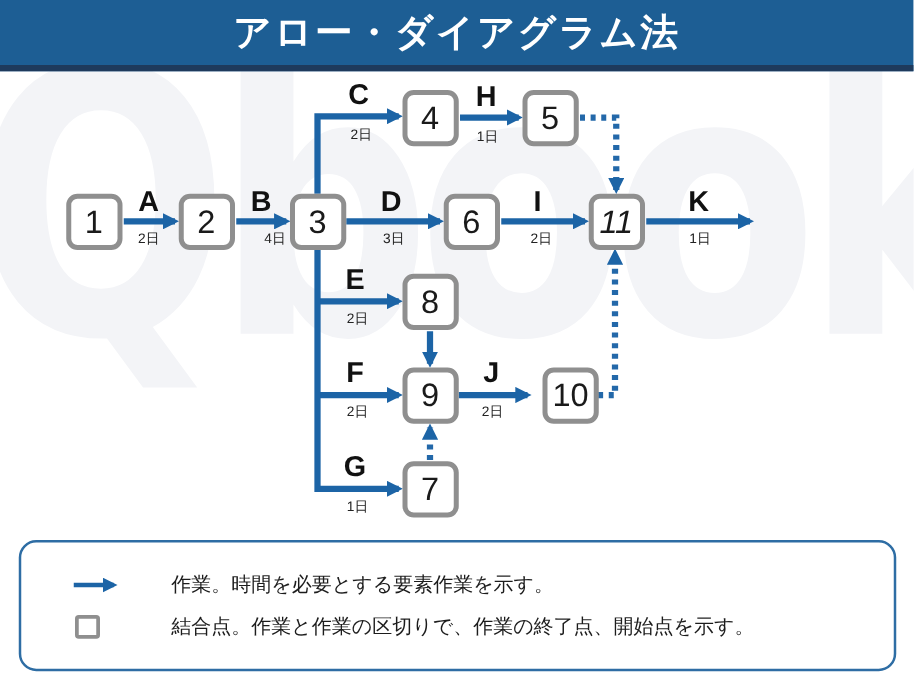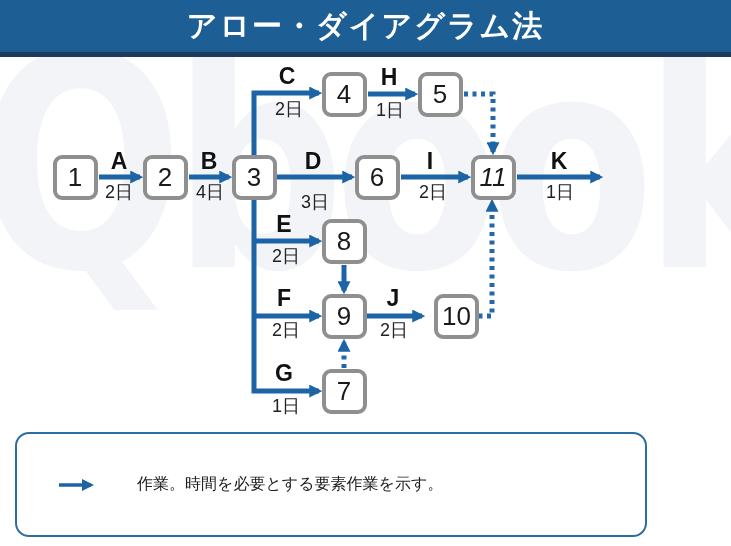--- a/index.html
+++ b/index.html
@@ -36,25 +36,25 @@
     background:#ffffff;border:4px solid #8f8f8f;border-radius:9px;
     display:flex;align-items:center;justify-content:center;
     font-size:26px;color:#1a1a1a;z-index:2;
   }
   .edge-label{
     position:absolute;transform:translate(-50%,-50%);
     font-size:23px;font-weight:bold;color:#111;z-index:2;line-height:1;
   }
   .edge-duration{
     position:absolute;transform:translate(-50%,-50%);
-    font-size:18px;color:#222;z-index:2;line-height:1;white-space:nowrap;
+    font-size:11px;color:#222;z-index:2;line-height:1;white-space:nowrap;
   }
   
   .legend{
-    position:absolute;left:15px;top:432px;width:632px;height:105px;z-index:3;
+    position:absolute;left:15px;top:432px;width:702px;height:105px;z-index:3;
     box-sizing:border-box;background:#ffffff;
     border:2px solid #2e6da4;border-radius:14px;
     display:flex;flex-direction:column;justify-content:center;
     padding:4px 10px 4px 28px;gap:9px;
   }
   .legend-row{display:flex;align-items:center;height:24px;}
   .legend-icon{width:70px;display:flex;align-items:center;justify-content:flex-start;padding-left:12px;box-sizing:border-box;}
   .legend-square{width:20px;height:19px;border:3.5px solid #8f8f8f;border-radius:3px;background:#fff;box-sizing:border-box;margin-left:3px;}
   .legend-text{margin-left:22px;font-size:16px;color:#1c1c1c;}
 </style>
@@ -88,25 +88,25 @@
         <polyline points="367,316 422,316" class="edge" marker-end="url(#ah)"></polyline>
         <polyline points="517,177 600,177" class="edge" marker-end="url(#ah)"></polyline>
         <polyline points="344,265 344,291" class="edge" marker-end="url(#ah)"></polyline>
         <polyline points="464,94 493,94 493,152" class="edge dummy" marker-end="url(#ah)"></polyline>
         <polyline points="470,316 492,316 492,202" class="edge dummy" marker-end="url(#ah)"></polyline>
         <polyline points="344,368 344,342" class="edge dummy" marker-end="url(#ah)"></polyline>
       </svg>
   <div class="edge-label" style="left: 119px; top: 161px;">A</div>
       <div class="edge-duration" style="left: 119px; top: 192px;">2日</div>
       <div class="edge-label" style="left: 209px; top: 161px;">B</div>
-      <div class="edge-duration" style="left: 210px; top: 192px;">4日</div>
+      <div class="edge-duration" style="left: 220px; top: 192px;">4日</div>
       <div class="edge-label" style="left: 287px; top: 76px;">C</div>
       <div class="edge-duration" style="left: 289px; top: 109px;">2日</div>
       <div class="edge-label" style="left: 313px; top: 161px;">D</div>
-      <div class="edge-duration" style="left: 315px; top: 202px;">3日</div>
+      <div class="edge-duration" style="left: 315px; top: 192px;">3日</div>
       <div class="edge-label" style="left: 284px; top: 224px;">E</div>
       <div class="edge-duration" style="left: 286px; top: 256px;">2日</div>
       <div class="edge-label" style="left: 284px; top: 298px;">F</div>
       <div class="edge-duration" style="left: 286px; top: 330px;">2日</div>
       <div class="edge-label" style="left: 284px; top: 373px;">G</div>
       <div class="edge-duration" style="left: 286px; top: 406px;">1日</div>
       <div class="edge-label" style="left: 389px; top: 77px;">H</div>
       <div class="edge-duration" style="left: 390px; top: 110px;">1日</div>
       <div class="edge-label" style="left: 430px; top: 161px;">I</div>
       <div class="edge-duration" style="left: 433px; top: 192px;">2日</div>
@@ -134,15 +134,21 @@
           <defs>
             <marker id="la1" viewBox="0 0 12 12" refX="9" refY="6" markerWidth="12" markerHeight="12" orient="auto" markerUnits="userSpaceOnUse">
               <path d="M0,0 L12,6 L0,12 Z" fill="#1c64a6"></path>
             </marker>
           </defs>
           <line x1="2" y1="7" x2="34" y2="7" stroke="#1c64a6" stroke-width="3.5" marker-end="url(#la1)"></line>
         </svg>
       </span>
       <span class="legend-text">作業。時間を必要とする要素作業を示す。</span>
     </div>
+    <div class="legend-row">
+      <span class="legend-icon">
+        <span class="legend-square"></span>
+      </span>
+      <span class="legend-text">結合点。作業と作業の区切りで、作業の終了点、開始点を示す。</span>
+    </div>
   </div>
 
 </div>
 
 </body></html>

